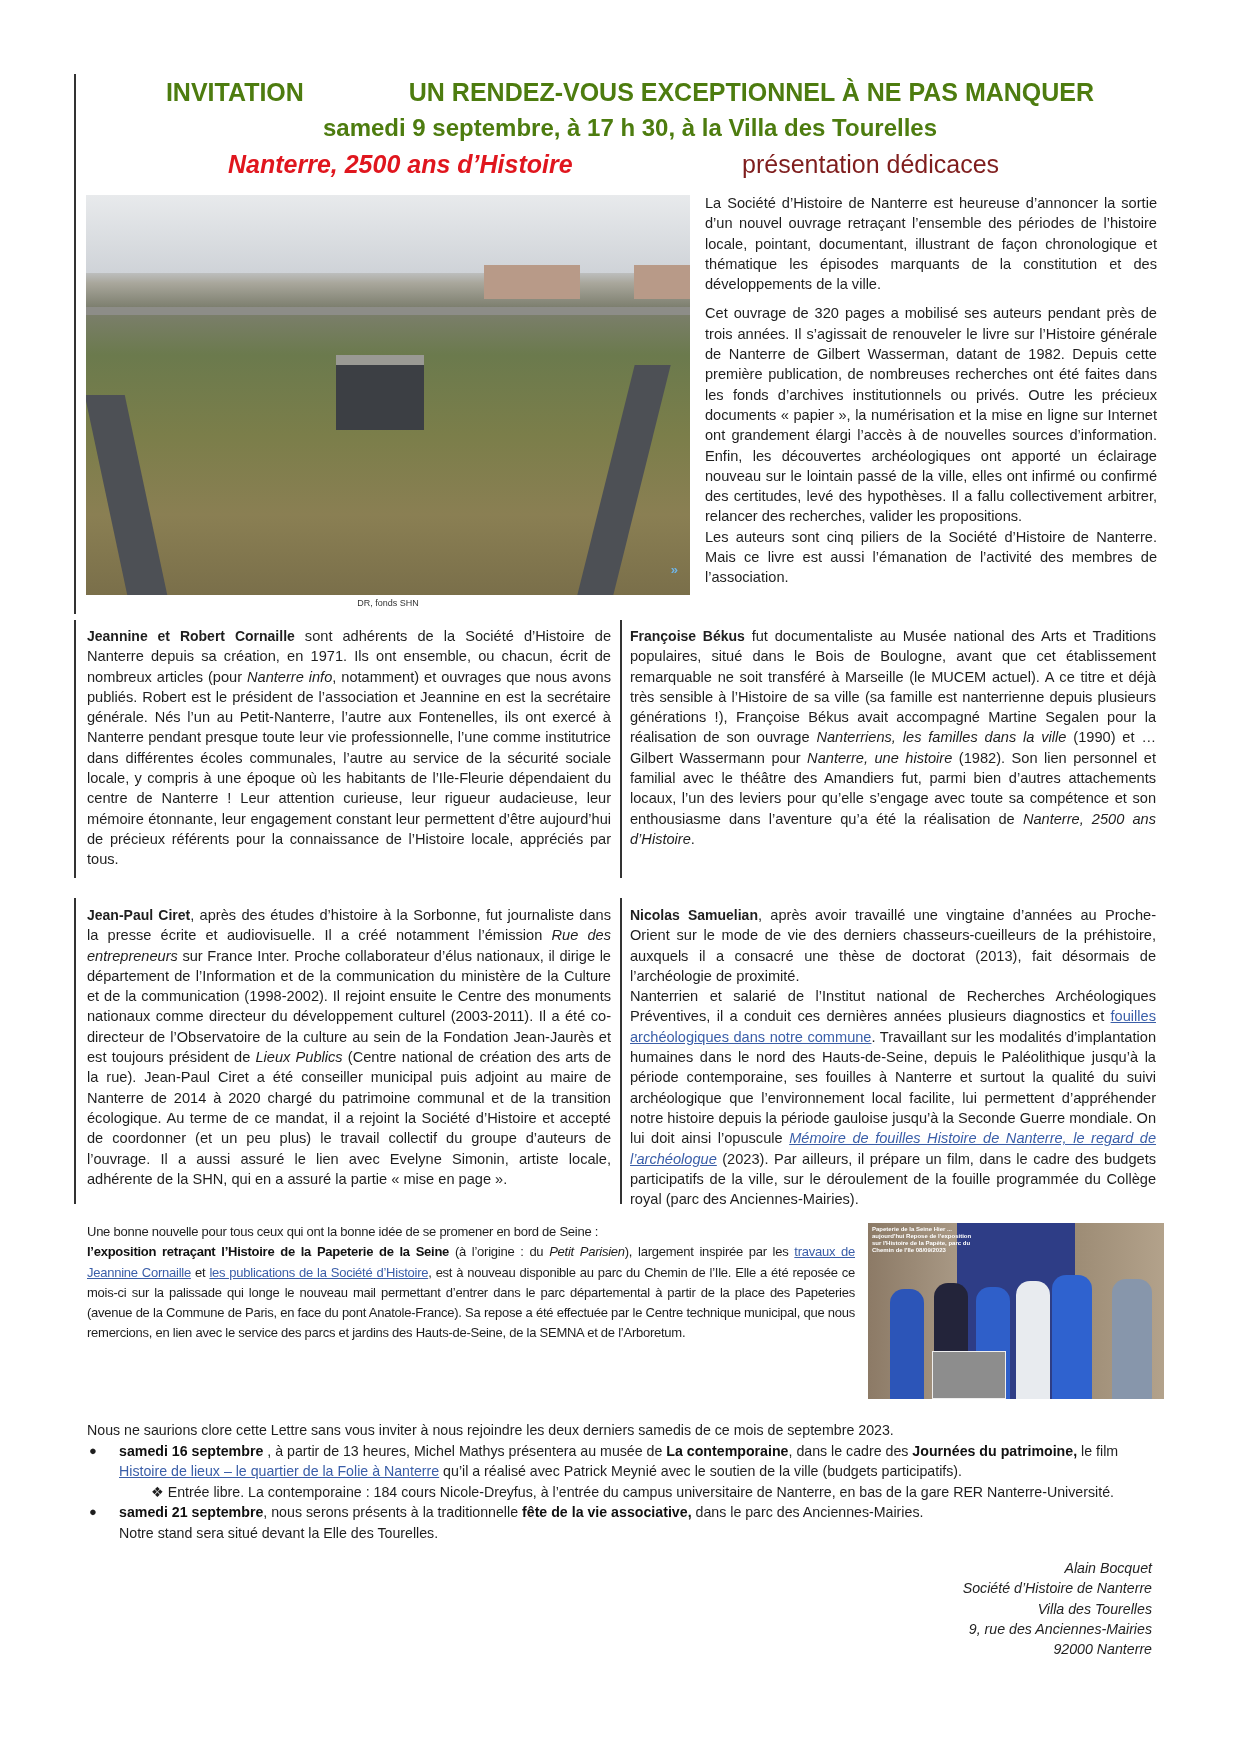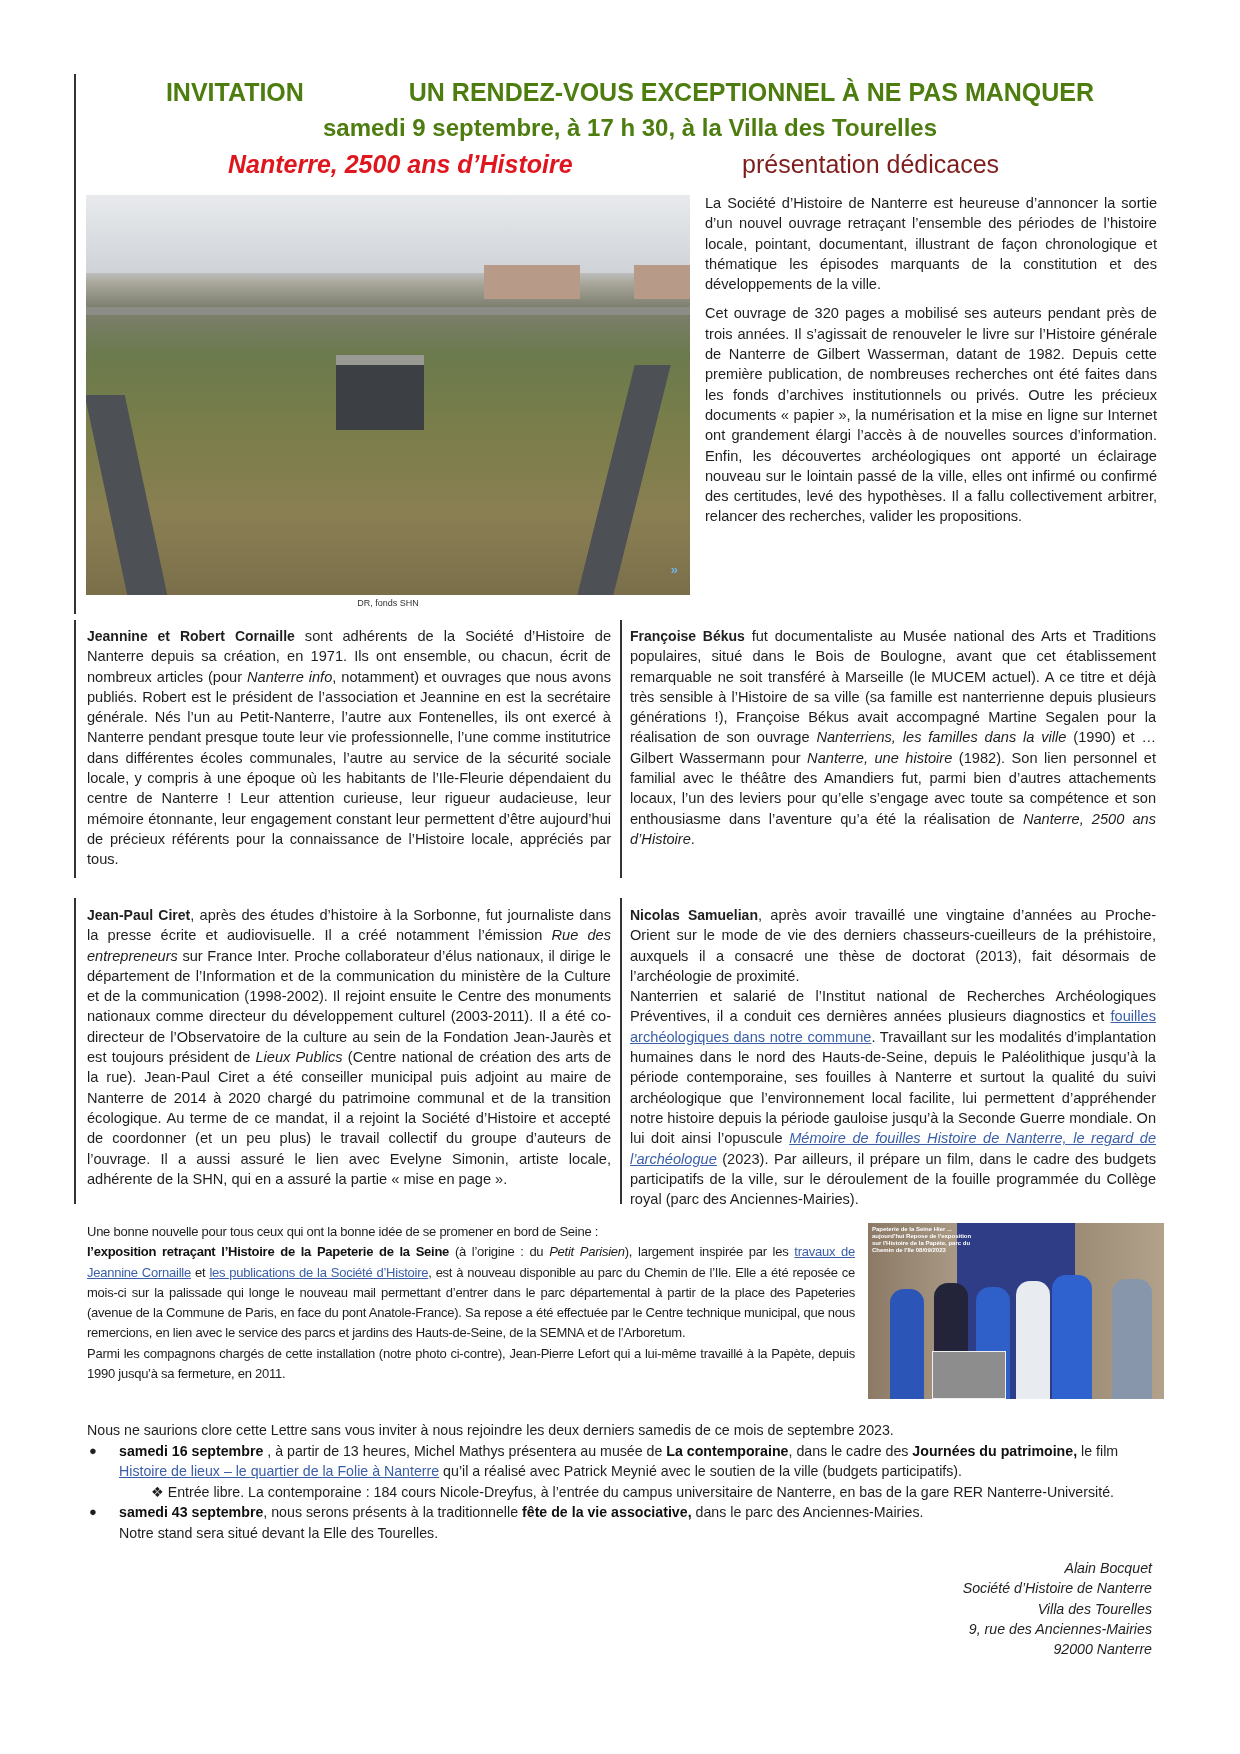--- a/index.html
+++ b/index.html
@@ -84,20 +84,21 @@
     <div class="road" style="left:20px; top:200px; width:40px; height:200px; transform:skewX(12deg);"></div>
     <div class="road" style="left:520px; top:170px; width:36px; height:230px; transform:skewX(-14deg);"></div>
     <div class="tunnel"></div>
     <span class="chev">»</span>
   </div>
   <div class="caption">DR, fonds SHN</div>
 
   <div class="para intro">
     <p>La Société d’Histoire de Nanterre est heureuse d’annoncer la sortie d’un nouvel ouvrage retraçant l’ensemble des périodes de l’histoire locale, pointant, documentant, illustrant de façon chronologique et thématique les épisodes marquants de la constitution et des développements de la ville.</p>
     <p class="gap">Cet ouvrage de 320 pages a mobilisé ses auteurs pendant près de trois années. Il s’agissait de renouveler le livre sur l’Histoire générale de Nanterre de Gilbert Wasserman, datant de 1982. Depuis cette première publication, de nombreuses recherches ont été faites dans les fonds d’archives institutionnels ou privés. Outre les précieux documents « papier », la numérisation et la mise en ligne sur Internet ont grandement élargi l’accès à de nouvelles sources d’information. Enfin, les découvertes archéologiques ont apporté un éclairage nouveau sur le lointain passé de la ville, elles ont infirmé ou confirmé des certitudes, levé des hypothèses. Il a fallu collectivement arbitrer, relancer des recherches, valider les propositions.</p>
+    <p>Les auteurs sont cinq piliers de la Société d’Histoire de Nanterre. Mais ce livre est aussi l’émanation de l’activité des membres de l’association.</p>
   </div>
 
   <div class="para bio1">
     <p><span class="nm">Jeannine et Robert Cornaille</span><span> sont adhérents de la Société d’Histoire de Nanterre depuis sa création, en 1971. Ils ont ensemble, ou chacun, écrit de nombreux articles (pour </span><i>Nanterre info</i><span>, notamment) et ouvrages que nous avons publiés. Robert est le président de l’association et Jeannine en est la secrétaire générale. Nés l’un au Petit-Nanterre, l’autre aux Fontenelles, ils ont exercé à Nanterre pendant presque toute leur vie professionnelle, l’une comme institutrice dans différentes écoles communales, l’autre au service de la sécurité sociale locale, y compris à une époque où les habitants de l’Ile-Fleurie dépendaient du centre de Nanterre ! Leur attention curieuse, leur rigueur audacieuse, leur mémoire étonnante, leur engagement constant leur permettent d’être aujourd’hui de précieux référents pour la connaissance de l’Histoire locale, appréciés par tous.</span></p>
   </div>
 
   <div class="para bio2">
     <p><span class="nm">Françoise Békus</span><span> fut documentaliste au Musée national des Arts et Traditions populaires, situé dans le Bois de Boulogne, avant que cet établissement remarquable ne soit transféré à Marseille (le MUCEM actuel). A ce titre et déjà très sensible à l’Histoire de sa ville (sa famille est nanterrienne depuis plusieurs générations !), Françoise Békus avait accompagné Martine Segalen pour la réalisation de son ouvrage </span><i>Nanterriens, les familles dans la ville</i><span> (1990) et … Gilbert Wassermann pour </span><i>Nanterre, une histoire</i><span> (1982). Son lien personnel et familial avec le théâtre des Amandiers fut, parmi bien d’autres attachements locaux, l’un des leviers pour qu’elle s’engage avec toute sa compétence et son enthousiasme dans l’aventure qu’a été la réalisation de </span><i>Nanterre, 2500 ans d’Histoire</i><span>.</span></p>
   </div>
 
@@ -106,21 +107,20 @@
   </div>
 
   <div class="para bio4">
     <p><span class="nm">Nicolas Samuelian</span><span>, après avoir travaillé une vingtaine d’années au Proche-Orient sur le mode de vie des derniers chasseurs-cueilleurs de la préhistoire, auxquels il a consacré une thèse de doctorat (2013), fait désormais de l’archéologie de proximité.</span></p>
     <p><span>Nanterrien et salarié de l’Institut national de Recherches Archéologiques Préventives, il a conduit ces dernières années plusieurs diagnostics et </span><a class="lnk">fouilles archéologiques dans notre commune</a><span>. Travaillant sur les modalités d’implantation humaines dans le nord des Hauts-de-Seine, depuis le Paléolithique jusqu’à la période contemporaine, ses fouilles à Nanterre et surtout la qualité du suivi archéologique que l’environnement local facilite, lui permettent d’appréhender notre histoire depuis la période gauloise jusqu’à la Seconde Guerre mondiale. On lui doit ainsi l’opuscule </span><a class="lnk" style="font-style:italic">Mémoire de fouilles Histoire de Nanterre, le regard de l’archéologue</a><span> (2023). Par ailleurs, il prépare un film, dans le cadre des budgets participatifs de la ville, sur le déroulement de la fouille programmée du Collège royal (parc des Anciennes-Mairies).</span></p>
   </div>
 
   <div class="para news">
     <p>Une bonne nouvelle pour tous ceux qui ont la bonne idée de se promener en bord de Seine :</p>
     <p><b>l’exposition retraçant l’Histoire de la Papeterie de la Seine</b><span> (à l’origine : du </span><i>Petit Parisien</i><span>), largement inspirée par les </span><a class="lnk">travaux de Jeannine Cornaille</a><span> et </span><a class="lnk">les publications de la Société d’Histoire</a><span>, est à nouveau disponible au parc du Chemin de l’Ile. Elle a été reposée ce mois-ci sur la palissade qui longe le nouveau mail permettant d’entrer dans le parc départemental à partir de la place des Papeteries (avenue de la Commune de Paris, en face du pont Anatole-France). Sa repose a été effectuée par le Centre technique municipal, que nous remercions, en lien avec le service des parcs et jardins des Hauts-de-Seine, de la SEMNA et de l’Arboretum.</span></p>
-    <p>Parmi les compagnons chargés de cette installation (notre photo ci-contre), Jean-Pierre Lefort qui a lui-même travaillé à la Papète, depuis 1990 jusqu’à sa fermeture, en 2011.</p>
   </div>
 
   <div class="photo2">
     <div class="cap">Papeterie de la Seine Hier ... aujourd'hui Repose de l'exposition sur l'Histoire de la Papète, parc du Chemin de l'Ile 08/09/2023</div>
     <div class="person" style="left:22px; height:110px; background:#2c55b8;"></div>
     <div class="person" style="left:66px; height:116px; background:#23243a;"></div>
     <div class="person" style="left:108px; height:112px; background:#2f5fc9;"></div>
     <div class="person" style="left:148px; height:118px; background:#e8ebef;"></div>
     <div class="person" style="left:184px; width:40px; height:124px; background:#2f62cf;"></div>
     <div class="person" style="left:244px; width:40px; height:120px; background:#8796ab;"></div>
@@ -130,21 +130,21 @@
   <div class="para closing">
     <p>Nous ne saurions clore cette Lettre sans vous inviter à nous rejoindre les deux derniers samedis de ce mois de septembre 2023.</p>
     <ul>
       <li>
         <span class="bul">●</span>
         <b>samedi 16 septembre</b><span> , à partir de 13 heures, Michel Mathys présentera au musée de </span><b>La contemporaine</b><span>, dans le cadre des </span><b>Journées du patrimoine,</b><span> le film </span><a class="lnk">Histoire de lieux – le quartier de la Folie à Nanterre</a><span> qu’il a réalisé avec Patrick Meynié avec le soutien de la ville (budgets participatifs).</span>
         <div class="sub"><span>❖</span><span> Entrée libre. La contemporaine : 184 cours Nicole-Dreyfus, à l’entrée du campus universitaire de Nanterre, en bas de la gare RER Nanterre-Université.</span></div>
       </li>
       <li>
         <span class="bul">●</span>
-        <b>samedi 43 septembre</b><span>, nous serons présents à la traditionnelle </span><b>fête de la vie associative,</b><span> dans le parc des Anciennes-Mairies.</span>
+        <b>samedi 21 septembre</b><span>, nous serons présents à la traditionnelle </span><b>fête de la vie associative,</b><span> dans le parc des Anciennes-Mairies.</span>
         <div>Notre stand sera situé devant la Elle des Tourelles.</div>
       </li>
     </ul>
   </div>
 
   <div class="sign">
     <div>Alain Bocquet</div>
     <div>Société d’Histoire de Nanterre</div>
     <div>Villa des Tourelles</div>
     <div>9, rue des Anciennes-Mairies</div>

